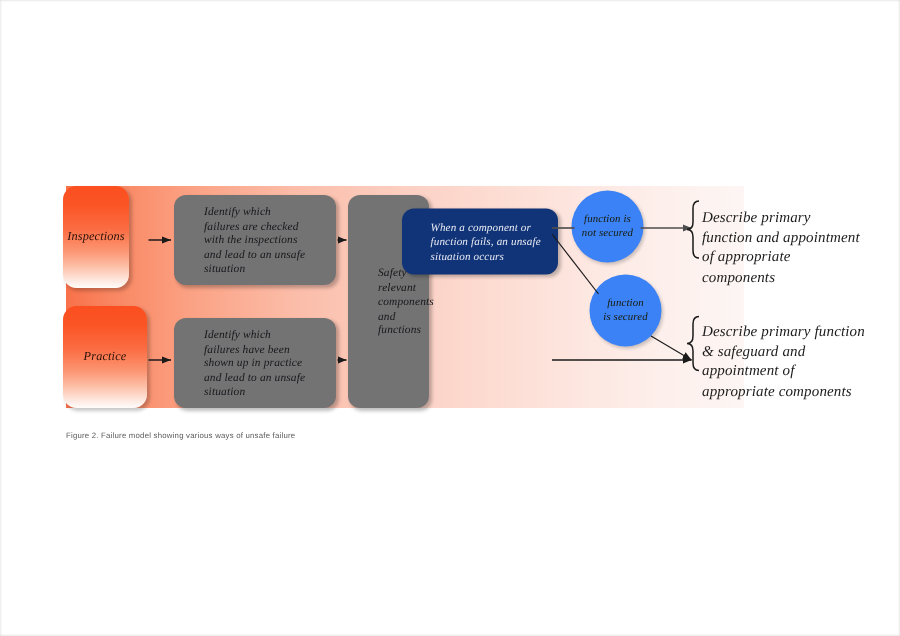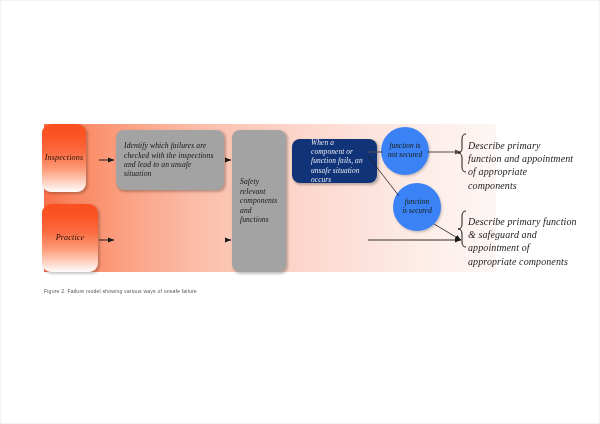--- a/index.html
+++ b/index.html
@@ -80,24 +80,24 @@
         #fc9673 64%,
         #fdc3ac 80%,
         #fee6de 92%,
         #fffcfb 100%);
     box-shadow: 1.5px 1.5px 2.5px rgba(0,0,0,0.22);
   }
   .node-orange .node-text { padding: 0 4px; }
 
   .node-gray {
     border-radius: 8px;
-    background: #a3a3a3;
+    background: #737373;
     color: #17171c;
     font-size: 7.6px;
-    padding: 0 8px;
+    padding: 0 20px;
     box-shadow: 1.5px 1.5px 2.5px rgba(0,0,0,0.25);
   }
 
   .node-navy {
     border-radius: 8px;
     background: #113377;
     color: #e8ebf4;
     font-size: 7.4px;
     padding: 0 9px;
     box-shadow: 1.5px 1.5px 2.5px rgba(0,0,0,0.25);
@@ -125,21 +125,21 @@
 
   
   #box-inspections { left: 42px;  top: 124px; width: 44px; height: 68px; }
   #box-practice    { left: 42px;  top: 204px; width: 56px; height: 68px; font-family: Liberation Serif, serif; }
 
   #box-identify-inspections { left: 116px; top: 130px; width: 108px; height: 60px; }
   #box-identify-practice    { left: 116px; top: 212px; width: 108px; height: 60px; }
 
   #box-safety { left: 232px; top: 130px; width: 54px; height: 142px; }
 
-  #box-unsafe    { left: 292px; top: 139px; width: 85px; height: 44px; padding-left: 19px; }
+  #box-unsafe    { left: 268px; top: 139px; width: 104px; height: 44px; padding-left: 19px; }
   #box-safeguard { left: 276px; top: 219px; width: 92px; height: 38px; }
 
   #circle-not-secured { left: 381px; top: 127px; width: 48px; height: 48px; }
   #circle-secured     { left: 393px; top: 183px; width: 48px; height: 48px; }
 
   #outcome-primary  { left: 468px; top: 139px; width: 106px; height: 56px; }
   #outcome-safeguard{ left: 468px; top: 215px; width: 110px; height: 50px; }
 
   
   svg.overlay {
@@ -175,20 +175,23 @@
     </div>
 
     <div class="node node-orange" id="box-practice">
       <span class="node-text">Practice</span>
     </div>
 
     <div class="node node-gray" id="box-identify-inspections">
       <span class="node-text">Identify which failures are checked with the inspections and lead to an unsafe situation</span>
     </div>
 
+    <div class="node node-gray" id="box-identify-practice">
+      <span class="node-text">Identify which failures have been shown up in practice and lead to an unsafe situation</span>
+    </div>
 
     <div class="node node-gray" id="box-safety">
       <span class="node-text">Safety relevant components and functions</span>
     </div>
 
     <div class="node node-navy" id="box-unsafe">
       <span class="node-text">When a component or function fails, an unsafe situation occurs</span>
     </div>
 
 

